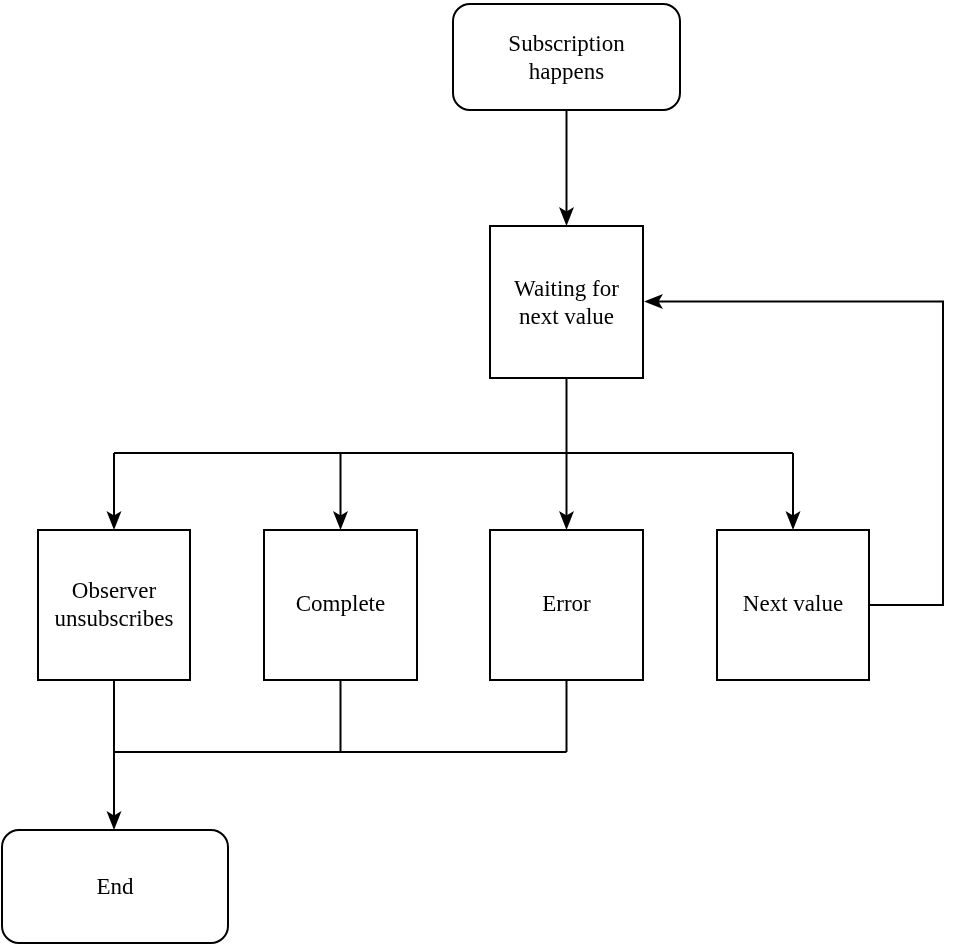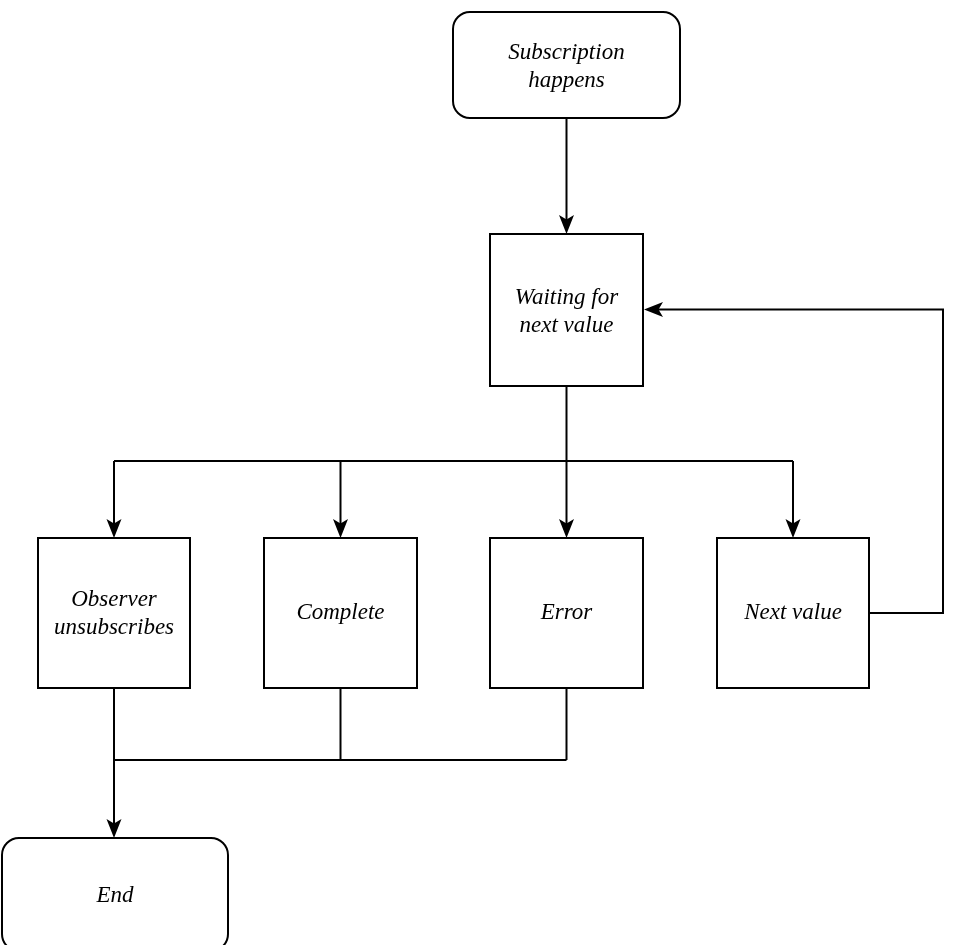--- a/index.html
+++ b/index.html
@@ -11,24 +11,23 @@
   body {
     width: 960px;
     height: 945px;
     position: relative;
     overflow: hidden;
     font-family: "Liberation Serif", "DejaVu Serif", serif;
   }
   #diagram-root {
     position: absolute;
     left: 0;
-    top: 8px;
+    top: 0;
     width: 960px;
     height: 738px;
-    font-style: italic;
   }
   svg#flow-svg {
     position: absolute;
     left: 0;
     top: 0;
     width: 960px;
     height: 945px;
     display: block;
   }
   .node-box {

